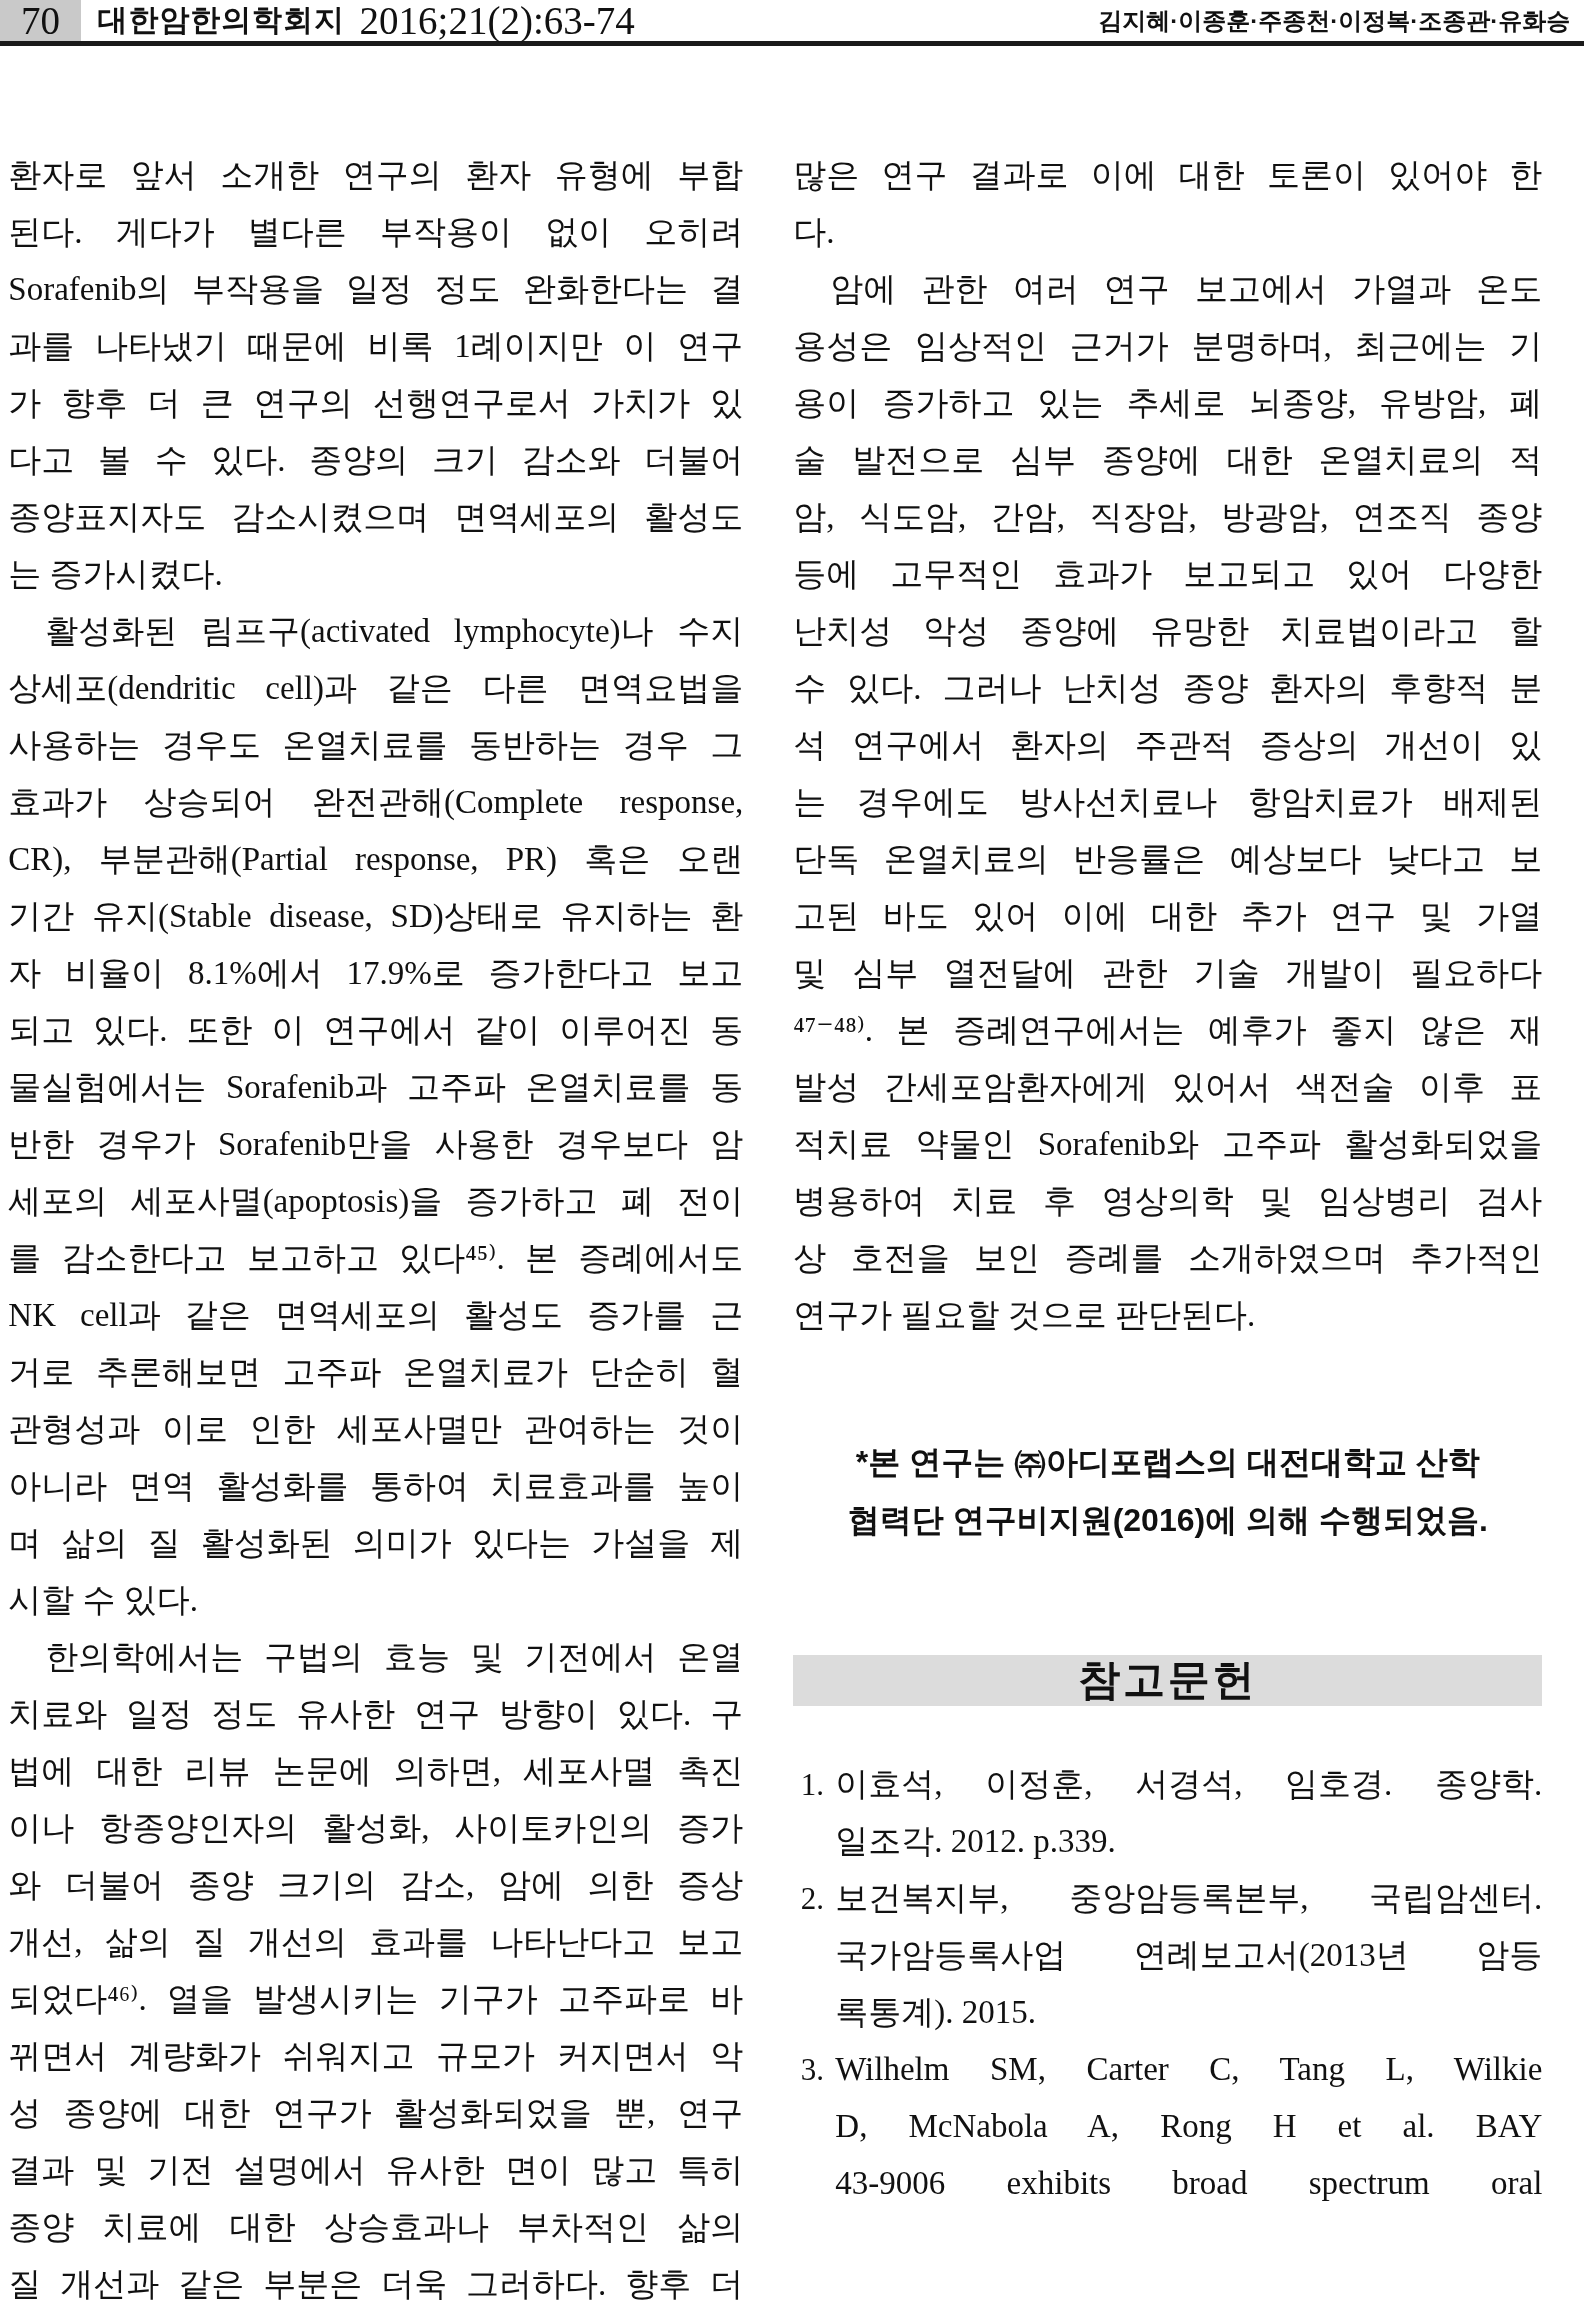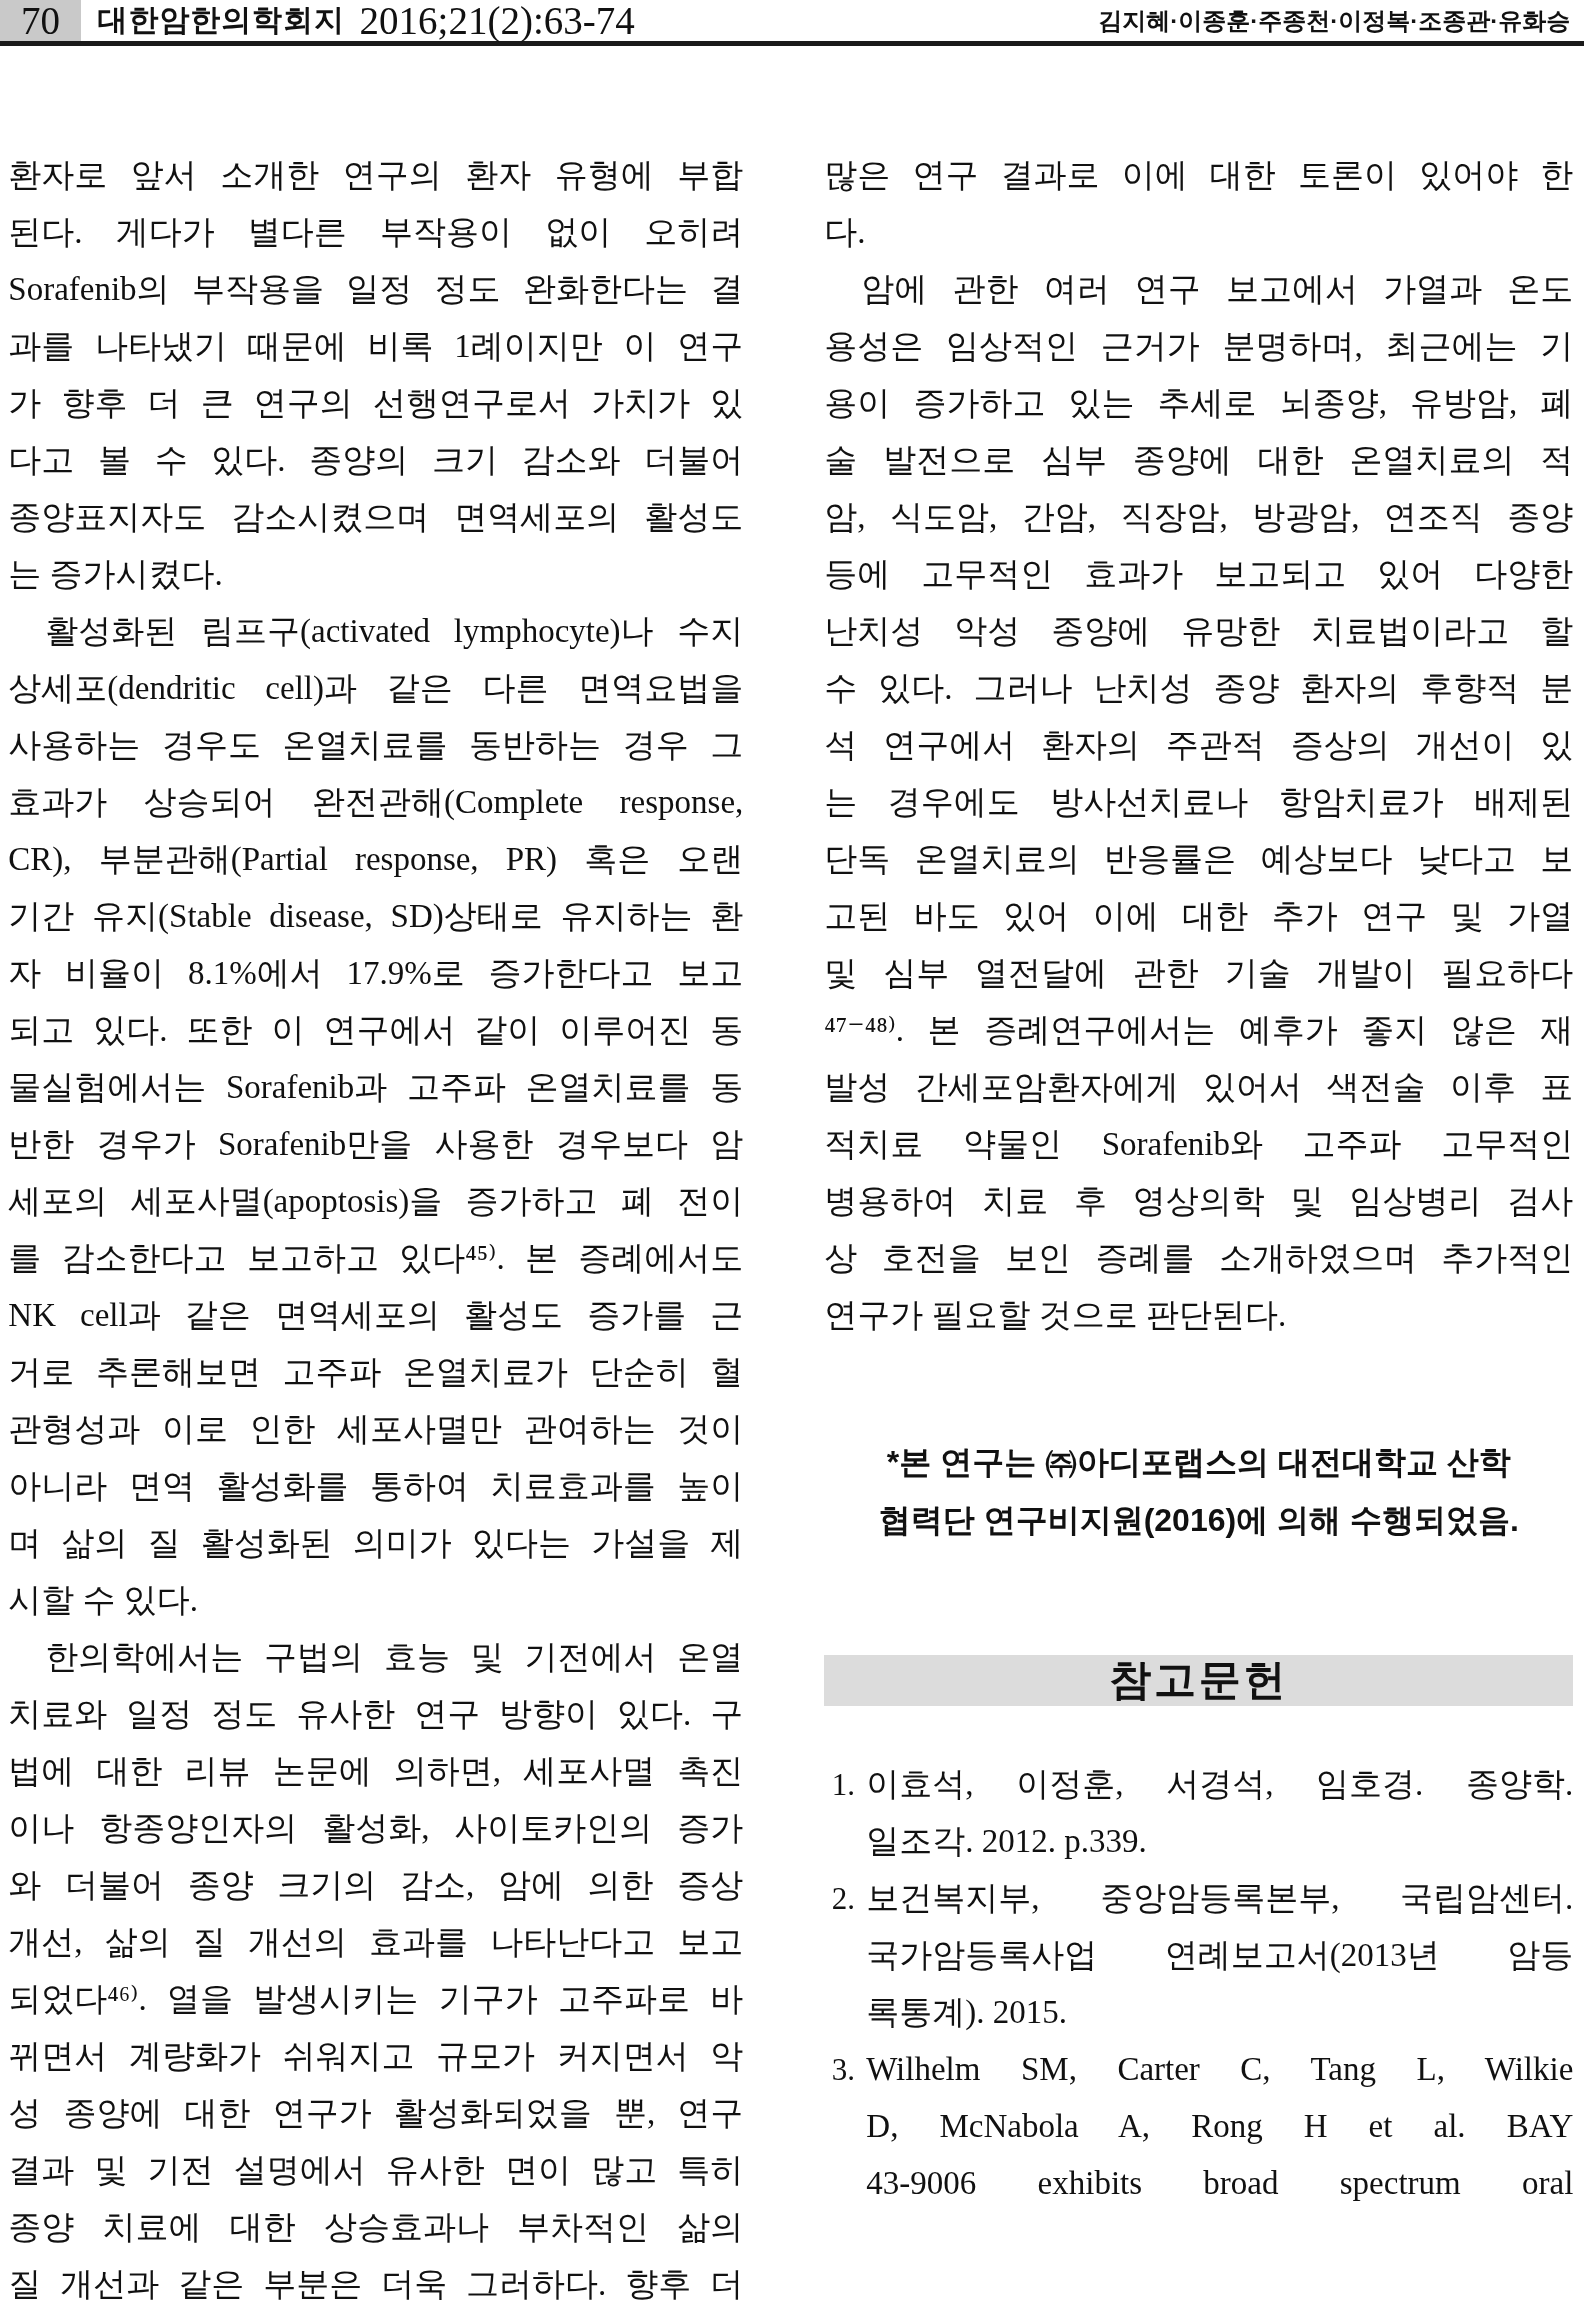--- a/index.html
+++ b/index.html
@@ -27,21 +27,21 @@
     font-family:"Liberation Serif","DejaVu Serif",serif;
   }
   .authors{
     margin-left:auto;margin-right:14.8px;
     font-family:"Liberation Sans","DejaVu Sans",sans-serif;
     font-weight:bold;font-size:24px;
   }
   .hdr-rule{height:4.6px;background:#1a1a1a;width:100%;}
   
   main{
-    margin-top:101px;display:flex;gap:81px;
+    margin-top:101px;display:flex;gap:50px;
     padding-left:8.3px;padding-right:11px;
   }
   .col{flex:0 0 735px;width:735px;}
   .col-right{flex:0 0 749px;width:749px;}
   .line{
     font-size:33px;line-height:57px;height:57px;overflow:hidden;
     text-align:justify;text-align-last:left;
     word-break:keep-all;
   }
   .line.just{text-align-last:justify;}
@@ -139,21 +139,21 @@
         <div class="line just">등에 고무적인 효과가 보고되고 있어 다양한</div>
         <div class="line just">난치성 악성 종양에 유망한 치료법이라고 할</div>
         <div class="line just">수 있다. 그러나 난치성 종양 환자의 후향적 분</div>
         <div class="line just">석 연구에서 환자의 주관적 증상의 개선이 있</div>
         <div class="line just">는 경우에도 방사선치료나 항암치료가 배제된</div>
         <div class="line just">단독 온열치료의 반응률은 예상보다 낮다고 보</div>
         <div class="line just">고된 바도 있어 이에 대한 추가 연구 및 가열</div>
         <div class="line just">및 심부 열전달에 관한 기술 개발이 필요하다</div>
         <div class="line just">⁴⁷⁻⁴⁸⁾. 본 증례연구에서는 예후가 좋지 않은 재</div>
         <div class="line just">발성 간세포암환자에게 있어서 색전술 이후 표</div>
-        <div class="line just">적치료 약물인 Sorafenib와 고주파 고무적인</div>
+        <div class="line just">적치료 약물인 Sorafenib와 고주파 활성화되었을</div>
         <div class="line just">병용하여 치료 후 영상의학 및 임상병리 검사</div>
         <div class="line just">상 호전을 보인 증례를 소개하였으며 추가적인</div>
         <div class="line">연구가 필요할 것으로 판단된다.</div>
       </div>
     <div class="ack" id="ack">
         <div class="line">*본 연구는 ㈜아디포랩스의 대전대학교 산학</div>
         <div class="line">협력단 연구비지원(2016)에 의해 수행되었음.</div>
       </div>
     <div class="ref-heading">
       <span>참고문헌</span>

